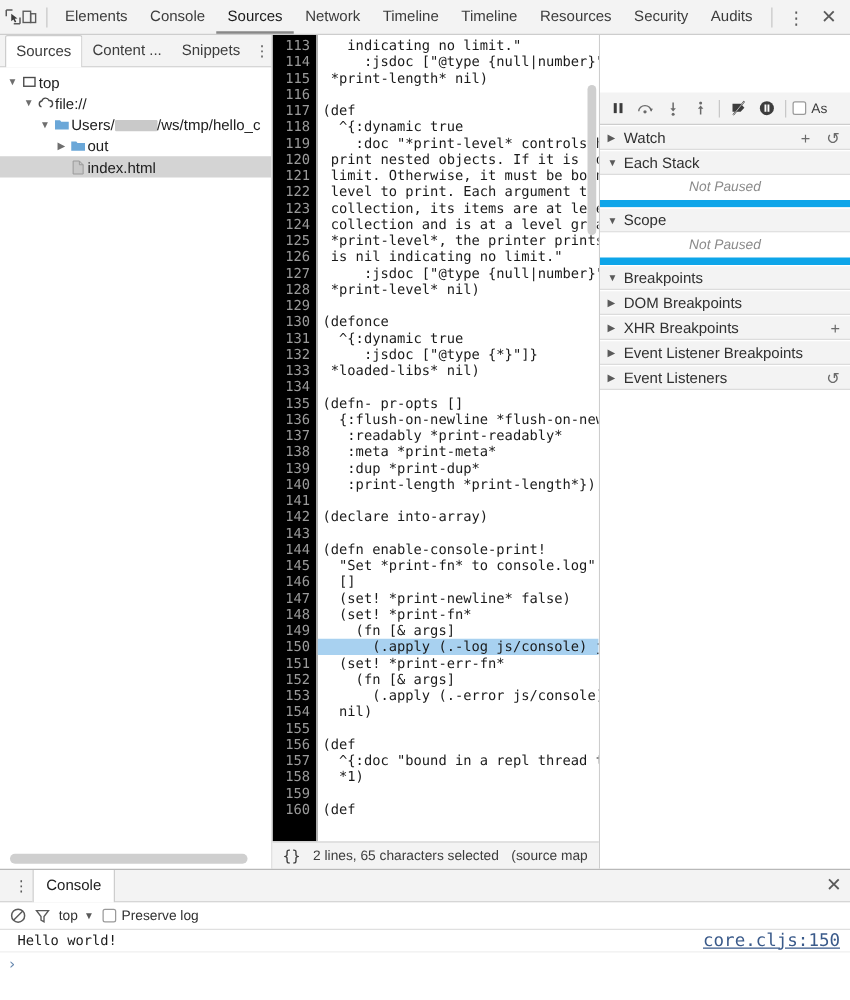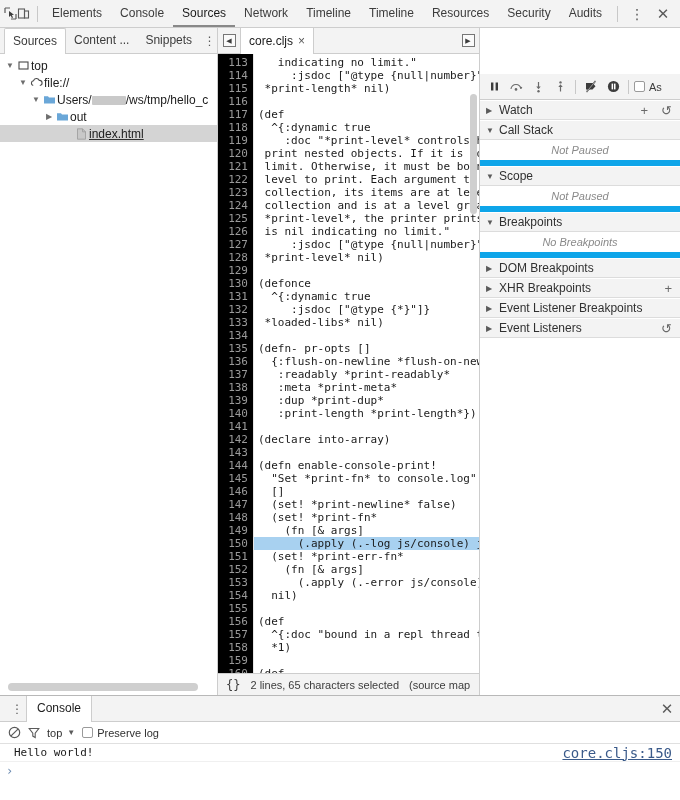--- a/index.html
+++ b/index.html
@@ -229,51 +229,38 @@
         <div class="tree-row" style="padding-left:43px;">
           <span class="twisty">▶</span>
           <span class="tree-ico">
             <svg width="13" height="11" viewBox="0 0 13 11">
                 <path d="M1 2.2 h4 l1 1.2 h6 v6.1 h-11 z" fill="#6aa7d8"></path>
               </svg>
           </span>
           <span class="tree-label">out</span>
         </div>
 
-        <div class="tree-row selected" style="padding-left:62px;text-decoration:underline;">
+        <div class="tree-row selected" style="padding-left:43px;">
           <span class="twisty empty">▸</span>
           <span class="tree-ico">
             <svg width="11" height="12" viewBox="0 0 11 12">
                 <path d="M1.5 0.8 h5 l3 3 v7.4 h-8 z" fill="#c8c8c8" stroke="#9a9a9a" stroke-width="0.8"></path>
                 <path d="M6.5 0.8 v3 h3" fill="none" stroke="#9a9a9a" stroke-width="0.8"></path>
               </svg>
           </span>
           <span class="tree-label">index.html</span>
         </div>
       </div>
 
       <div class="nav-hscroll">
         <div class="thumb"></div>
       </div>
     </div>
 
     <div class="editor-col">
-      <div class="editor-tabbar">
-        <div class="tabnav-btn">
-          <span class="tabnav-box">◀</span>
-        </div>
-        <div class="file-tab">
-          <span>core.cljs</span>
-          <span class="x">×</span>
-        </div>
-        <div class="tab-filler"></div>
-        <div class="tabnav-btn">
-          <span class="tabnav-box">▶</span>
-        </div>
-      </div>
 
       <div class="editor-body">
         <div class="gutter" id="gutter">
             <div>113</div>
             <div>114</div>
             <div>115</div>
             <div>116</div>
             <div>117</div>
             <div>118</div>
             <div>119</div>
@@ -388,35 +375,34 @@
         <div class="sec-header">
           <span class="arrow">▶</span>
           <span>Watch</span>
           <span class="spacer"></span>
           <span class="act">+</span>
           <span class="act">↺</span>
         </div>
 
         <div class="sec-header">
           <span class="arrow">▼</span>
-          <span>Call Stack</span>
+          <span>Each Stack</span>
         </div>
         <div class="sec-empty">Not Paused</div>
 
         <div class="sec-header">
           <span class="arrow">▼</span>
           <span>Scope</span>
         </div>
         <div class="sec-empty">Not Paused</div>
 
         <div class="sec-header">
           <span class="arrow">▼</span>
           <span>Breakpoints</span>
         </div>
-        <div class="sec-empty">No Breakpoints</div>
 
         <div class="sec-header">
           <span class="arrow">▶</span>
           <span>DOM Breakpoints</span>
         </div>
 
         <div class="sec-header">
           <span class="arrow">▶</span>
           <span>XHR Breakpoints</span>
           <span class="spacer"></span>

